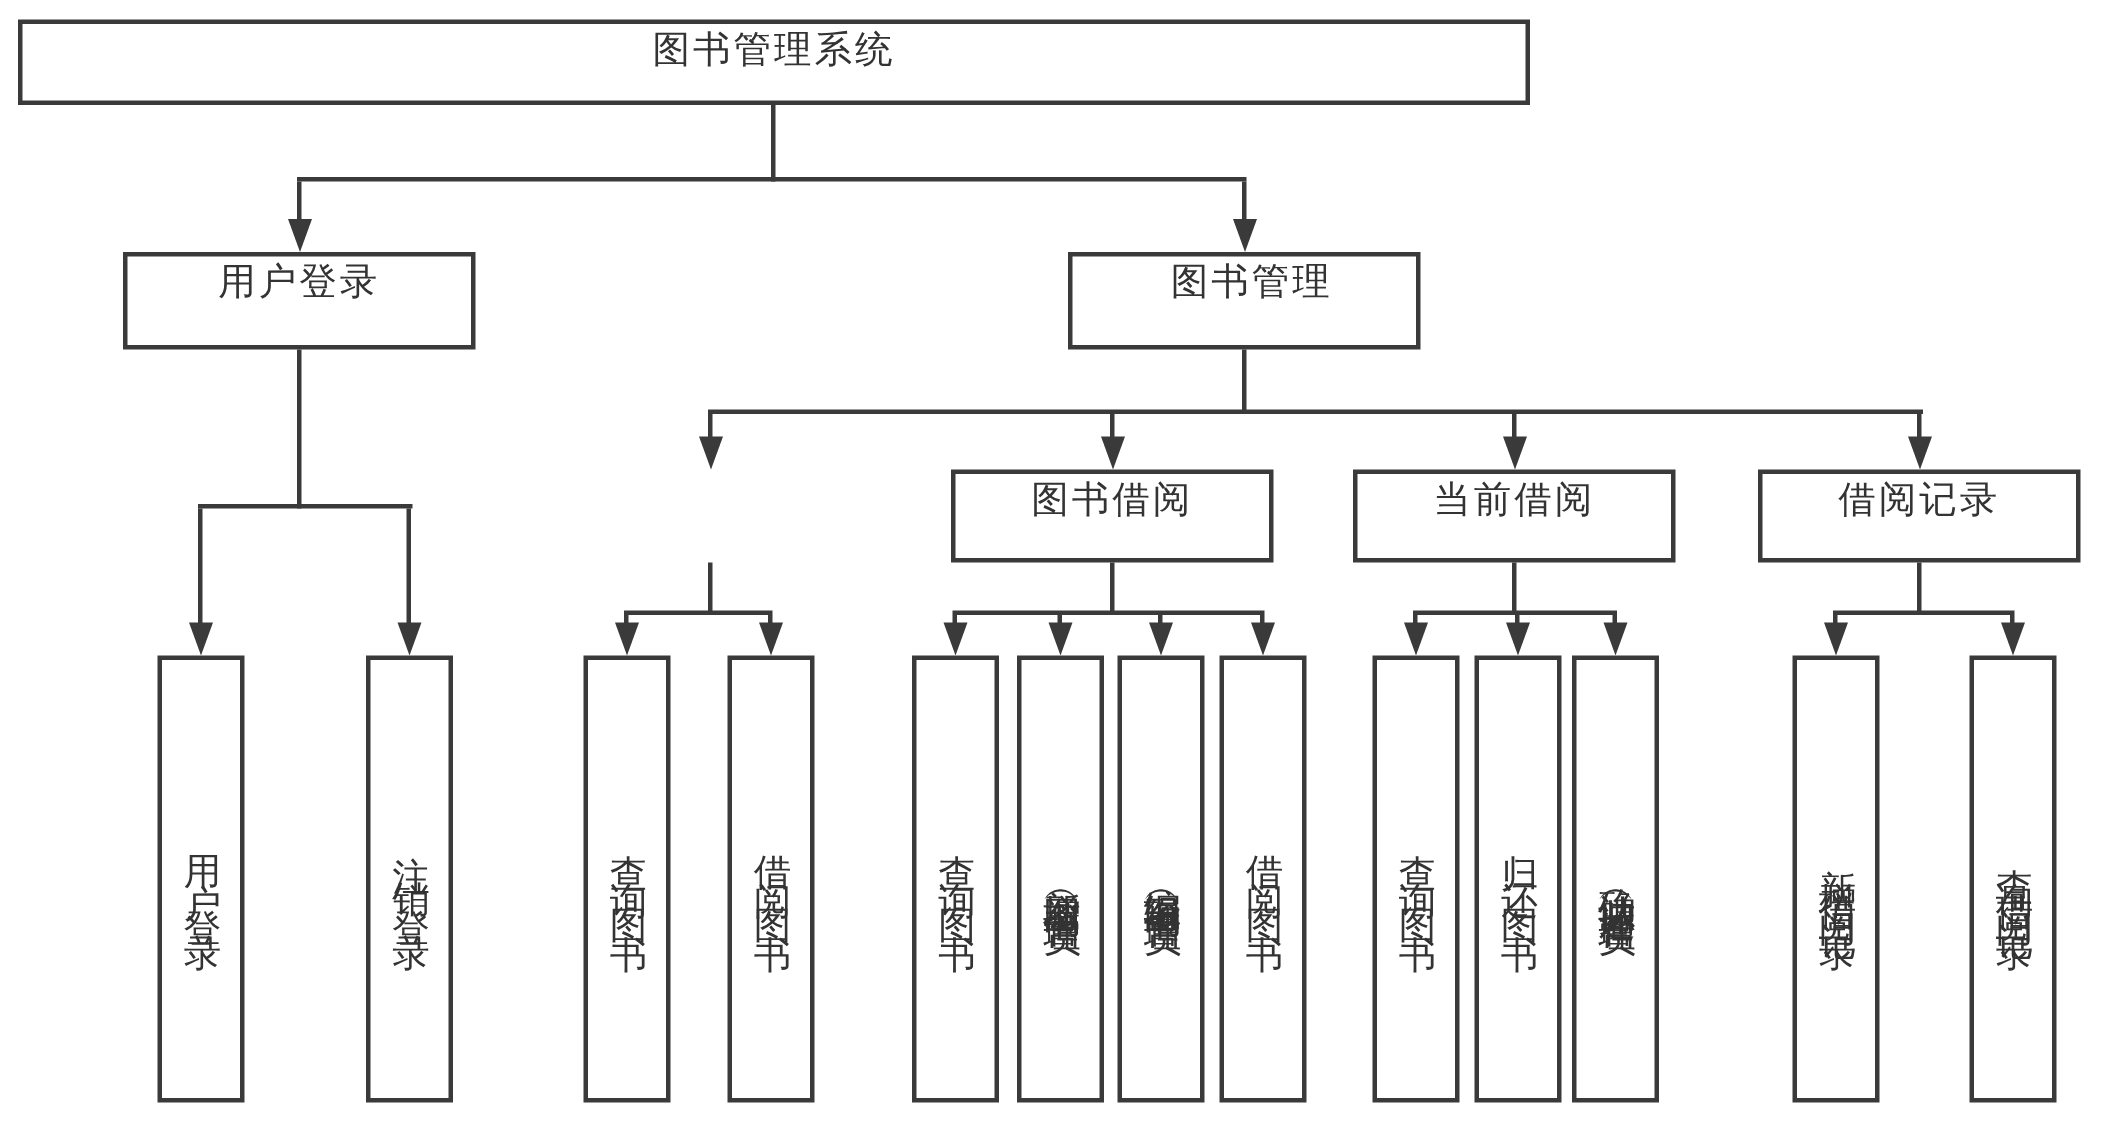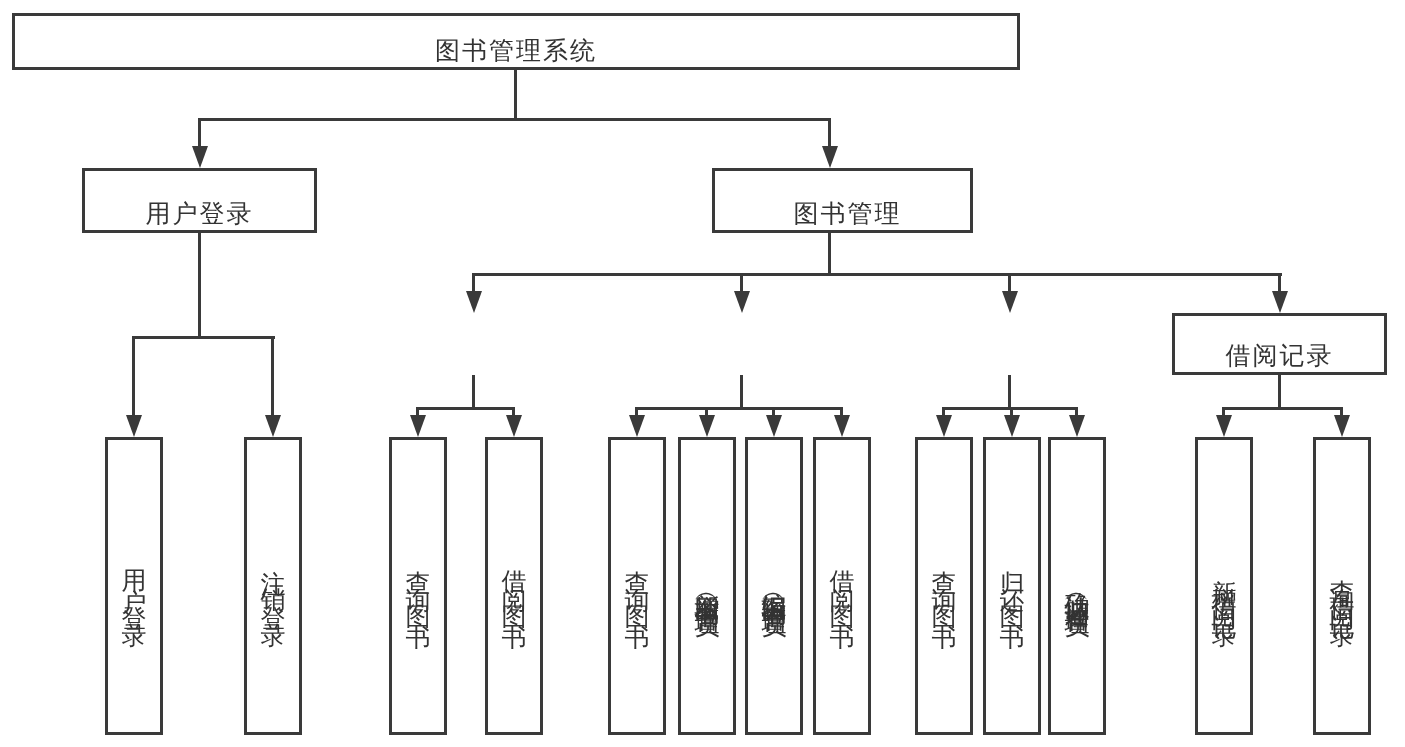--- a/index.html
+++ b/index.html
@@ -10,21 +10,21 @@
     background:#ffffff;
     font-family:"Liberation Sans", sans-serif;
     color:#333333;
     overflow:hidden;
   }
   .node {
     position:absolute;
     border:3px solid #3a3a3a;
     background:#ffffff;
     display:flex;
-    align-items:flex-end;
+    align-items:flex-start;
     justify-content:center;
     font-size:25px;
     letter-spacing:2px;
     color:#333333;
   }
   .leaf {
     position:absolute;
     border:3px solid #3a3a3a;
     background:#ffffff;
     width:58px; height:298px;
@@ -72,21 +72,21 @@
   <div class="vline" style="left:514px; top:70px; height:51px;"></div>
   <div class="hline" style="left:198px; top:118px; width:633px;"></div>
   <div class="vline" style="left:198px; top:121px; height:28px;"></div>
   <div class="ahead" style="left:192px; top:146px;"></div>
   <div class="vline" style="left:828px; top:121px; height:28px;"></div>
   <div class="ahead" style="left:822px; top:146px;"></div>
 
   <div class="node" style="left:82px; top:168px; width:235px; height:65px;">
     <span>用户登录</span>
   </div>
-  <div class="node" style="left:712px; top:168px; width:261px; height:65px;padding-left:10px;">
+  <div class="node" style="left:712px; top:168px; width:235px; height:65px;padding-left:10px;">
     <span>图书管理</span>
   </div>
 
   <div class="vline" style="left:198px; top:233px; height:106px;"></div>
   <div class="hline" style="left:132px; top:336px; width:143px;"></div>
   <div class="vline" style="left:132px; top:339px; height:78px;"></div>
   <div class="ahead" style="left:126px; top:415px;"></div>
   <div class="vline" style="left:271px; top:339px; height:78px;"></div>
   <div class="ahead" style="left:265px; top:415px;"></div>
 
@@ -94,20 +94,26 @@
   <div class="hline" style="left:472px; top:273px; width:810px;"></div>
   <div class="vline" style="left:472px; top:276px; height:17px;"></div>
   <div class="ahead" style="left:466px; top:291px;"></div>
   <div class="vline" style="left:740px; top:276px; height:17px;"></div>
   <div class="ahead" style="left:734px; top:291px;"></div>
   <div class="vline" style="left:1008px; top:276px; height:17px;"></div>
   <div class="ahead" style="left:1002px; top:291px;"></div>
   <div class="vline" style="left:1278px; top:276px; height:17px;"></div>
   <div class="ahead" style="left:1272px; top:291px;"></div>
 
+  <div class="node" style="left:634px; top:313px; width:215px; height:62px;">
+    <span>图书借阅</span>
+  </div>
+  <div class="node" style="left:902px; top:313px; width:215px; height:62px;">
+    <span>当前借阅</span>
+  </div>
   <div class="node" style="left:1172px; top:313px; width:215px; height:62px;">
     <span>借阅记录</span>
   </div>
 
   <div class="vline" style="left:472px; top:375px; height:35px;"></div>
   <div class="hline" style="left:416px; top:407px; width:99px;"></div>
   <div class="vline" style="left:416px; top:410px; height:8px;"></div>
   <div class="ahead" style="left:410px; top:415px;"></div>
   <div class="vline" style="left:512px; top:410px; height:8px;"></div>
   <div class="ahead" style="left:506px; top:415px;"></div>

